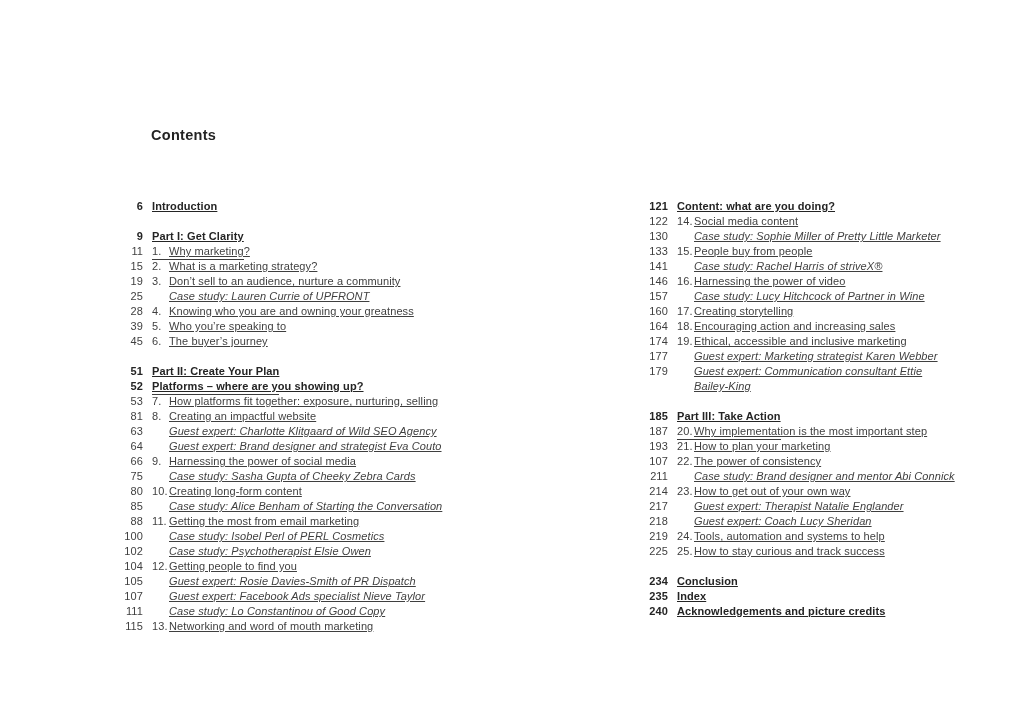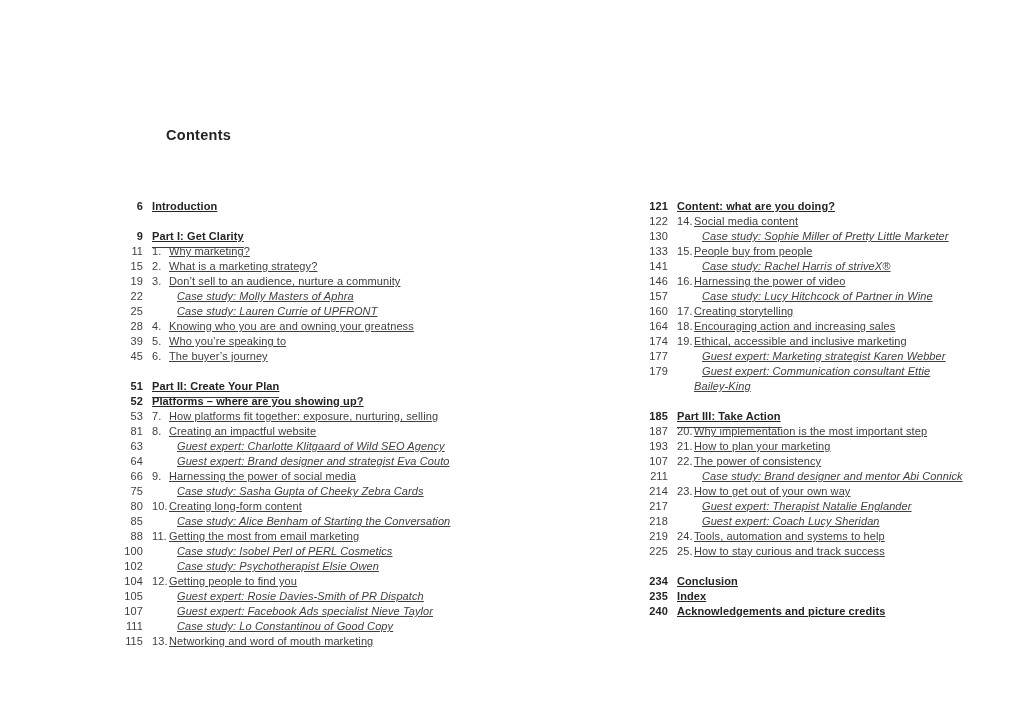--- a/index.html
+++ b/index.html
@@ -12,40 +12,39 @@
     overflow:hidden;
     margin:0 auto;
   }
   .title {
     position:absolute;
     left:151px; top:127px;
     font-size:14.5px;
     font-weight:700;
     letter-spacing:0.3px;
     color:#242424;
-    margin-left:15px;
   }
   .col { position:absolute; top:199px; }
   .col-left  { left:113px; width:450px; }
   .col-right { left:638px; width:372px; }
   .row {
     display:flex;
     height:15px;
     line-height:15px;
     font-size:11px;
     letter-spacing:0.1px;
     white-space:nowrap;
   }
   .pagenum { flex:none; width:30px; text-align:right; }
   .content { padding-left:9px;text-decoration:underline; }
   .num { display:inline-block; width:17px; }
   .bold .pagenum, .bold .content,
   .part .pagenum, .part .content { font-weight:700; color:#242424; }
-  .part .text { border-bottom:1px solid #3c3c3c; padding-bottom:5px; }
-  .italic .content { font-style:italic; padding-left:34px;text-align:right; }
+  .part .text { border-bottom:1px solid #3c3c3c; padding-bottom:17px; }
+  .italic .content { font-style:italic; padding-left:26px;text-align:right; }
   .italic-cont .content { font-style:italic; padding-left:26px; }
   .spacer { height:15px; }
 </style>
 </head>
 <body>
 
 <div class="page">
   <div class="title">Contents</div>
   <div class="col col-left">
       <div class="row bold">
@@ -63,24 +62,20 @@
       </div>
       <div class="row chapter">
         <span class="pagenum">15</span>
         <span class="content"><span class="num">2.</span><span class="text">What is a marketing strategy?</span></span>
       </div>
       <div class="row chapter">
         <span class="pagenum">19</span>
         <span class="content"><span class="num">3.</span><span class="text">Don’t sell to an audience, nurture a community</span></span>
       </div>
       <div class="row italic">
-        <span class="pagenum">22</span>
-        <span class="content"><span class="text">Case study: Molly Masters of Aphra</span></span>
-      </div>
-      <div class="row italic">
         <span class="pagenum">25</span>
         <span class="content"><span class="text">Case study: Lauren Currie of UPFRONT</span></span>
       </div>
       <div class="row chapter">
         <span class="pagenum">28</span>
         <span class="content"><span class="num">4.</span><span class="text">Knowing who you are and owning your greatness</span></span>
       </div>
       <div class="row chapter">
         <span class="pagenum">39</span>
         <span class="content"><span class="num">5.</span><span class="text">Who you’re speaking to</span></span>

